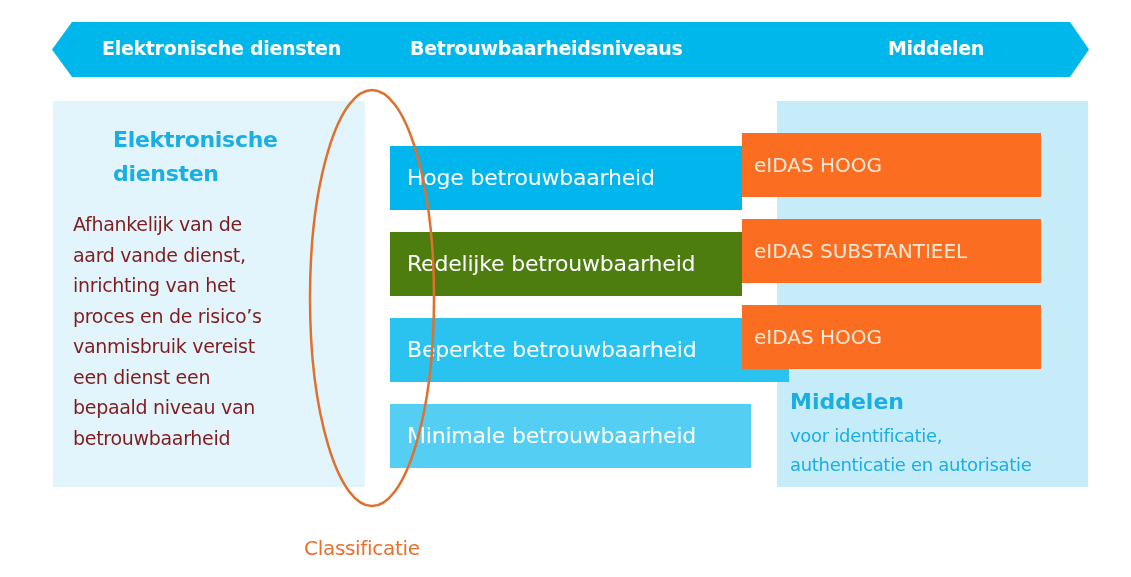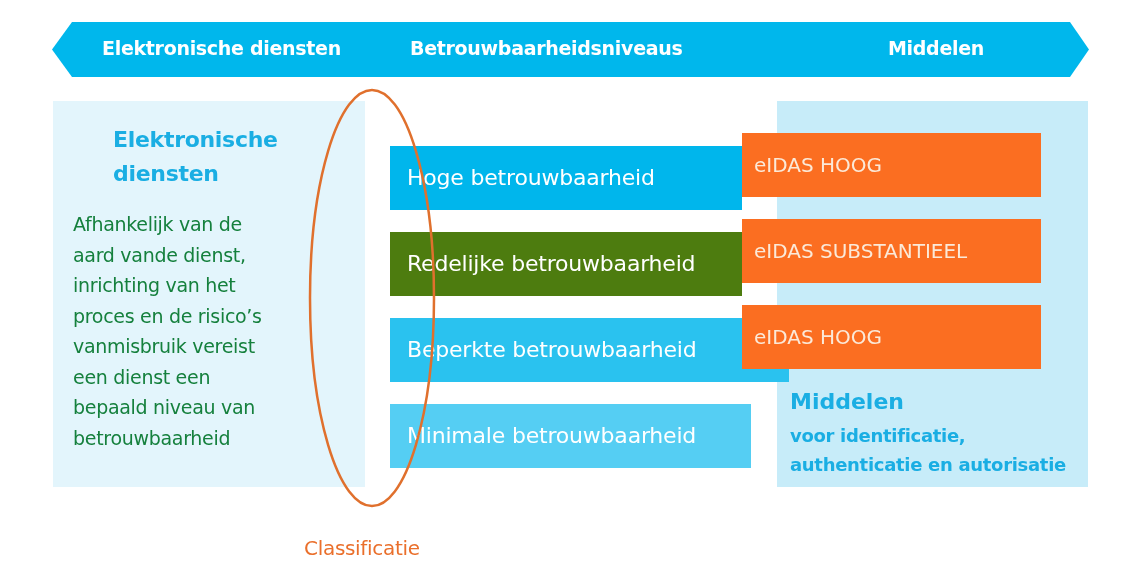--- a/index.html
+++ b/index.html
@@ -17,28 +17,28 @@
     position:absolute; left:53px; top:101px; width:312px; height:386px; background:#e3f5fc;
   }
   .panel-right {
     position:absolute; left:777px; top:101px; width:311px; height:386px; background:#c7ecf9;
   }
   .left-title {
     position:absolute; left:20px; top:22px; width:280px; color:#1aaee3;
     font-weight:bold; font-size:22px; line-height:34px; letter-spacing:-0.3px;margin-left:40px;
   }
   .left-body {
-    position:absolute; left:20px; top:108px; width:290px; color:#15803d;
+    position:absolute; left:20px; top:108px; width:290px; color:#7f1d1d;
     font-size:19px; line-height:30.5px; letter-spacing:-0.3px;
   }
   .right-title {
     position:absolute; left:13px; top:286px; color:#1aaee3; font-weight:bold; font-size:22px; line-height:30px;
   }
   .right-body {
-    position:absolute; left:13px; top:320px; width:300px; color:#1aaee3; font-size:18px; line-height:29px; letter-spacing:-0.3px;font-weight:bold;
+    position:absolute; left:13px; top:320px; width:300px; color:#1aaee3; font-size:18px; line-height:29px; letter-spacing:-0.3px;
   }
   .row { position:absolute; left:390px; height:64px; }
   .level {
     position:absolute; left:0; top:0; height:64px; color:#ffffff; font-size:22px; line-height:64px;
     padding-left:17px; box-sizing:border-box; white-space:nowrap; letter-spacing:-0.2px;margin-top:13px;
   }
   .eidas {
     position:absolute; left:352px; top:0; width:299px; height:64px; background:#fb6e21; color:#fbe9d8;
     font-size:20px; line-height:64px; padding-left:12px; box-sizing:border-box; white-space:nowrap;
   }

